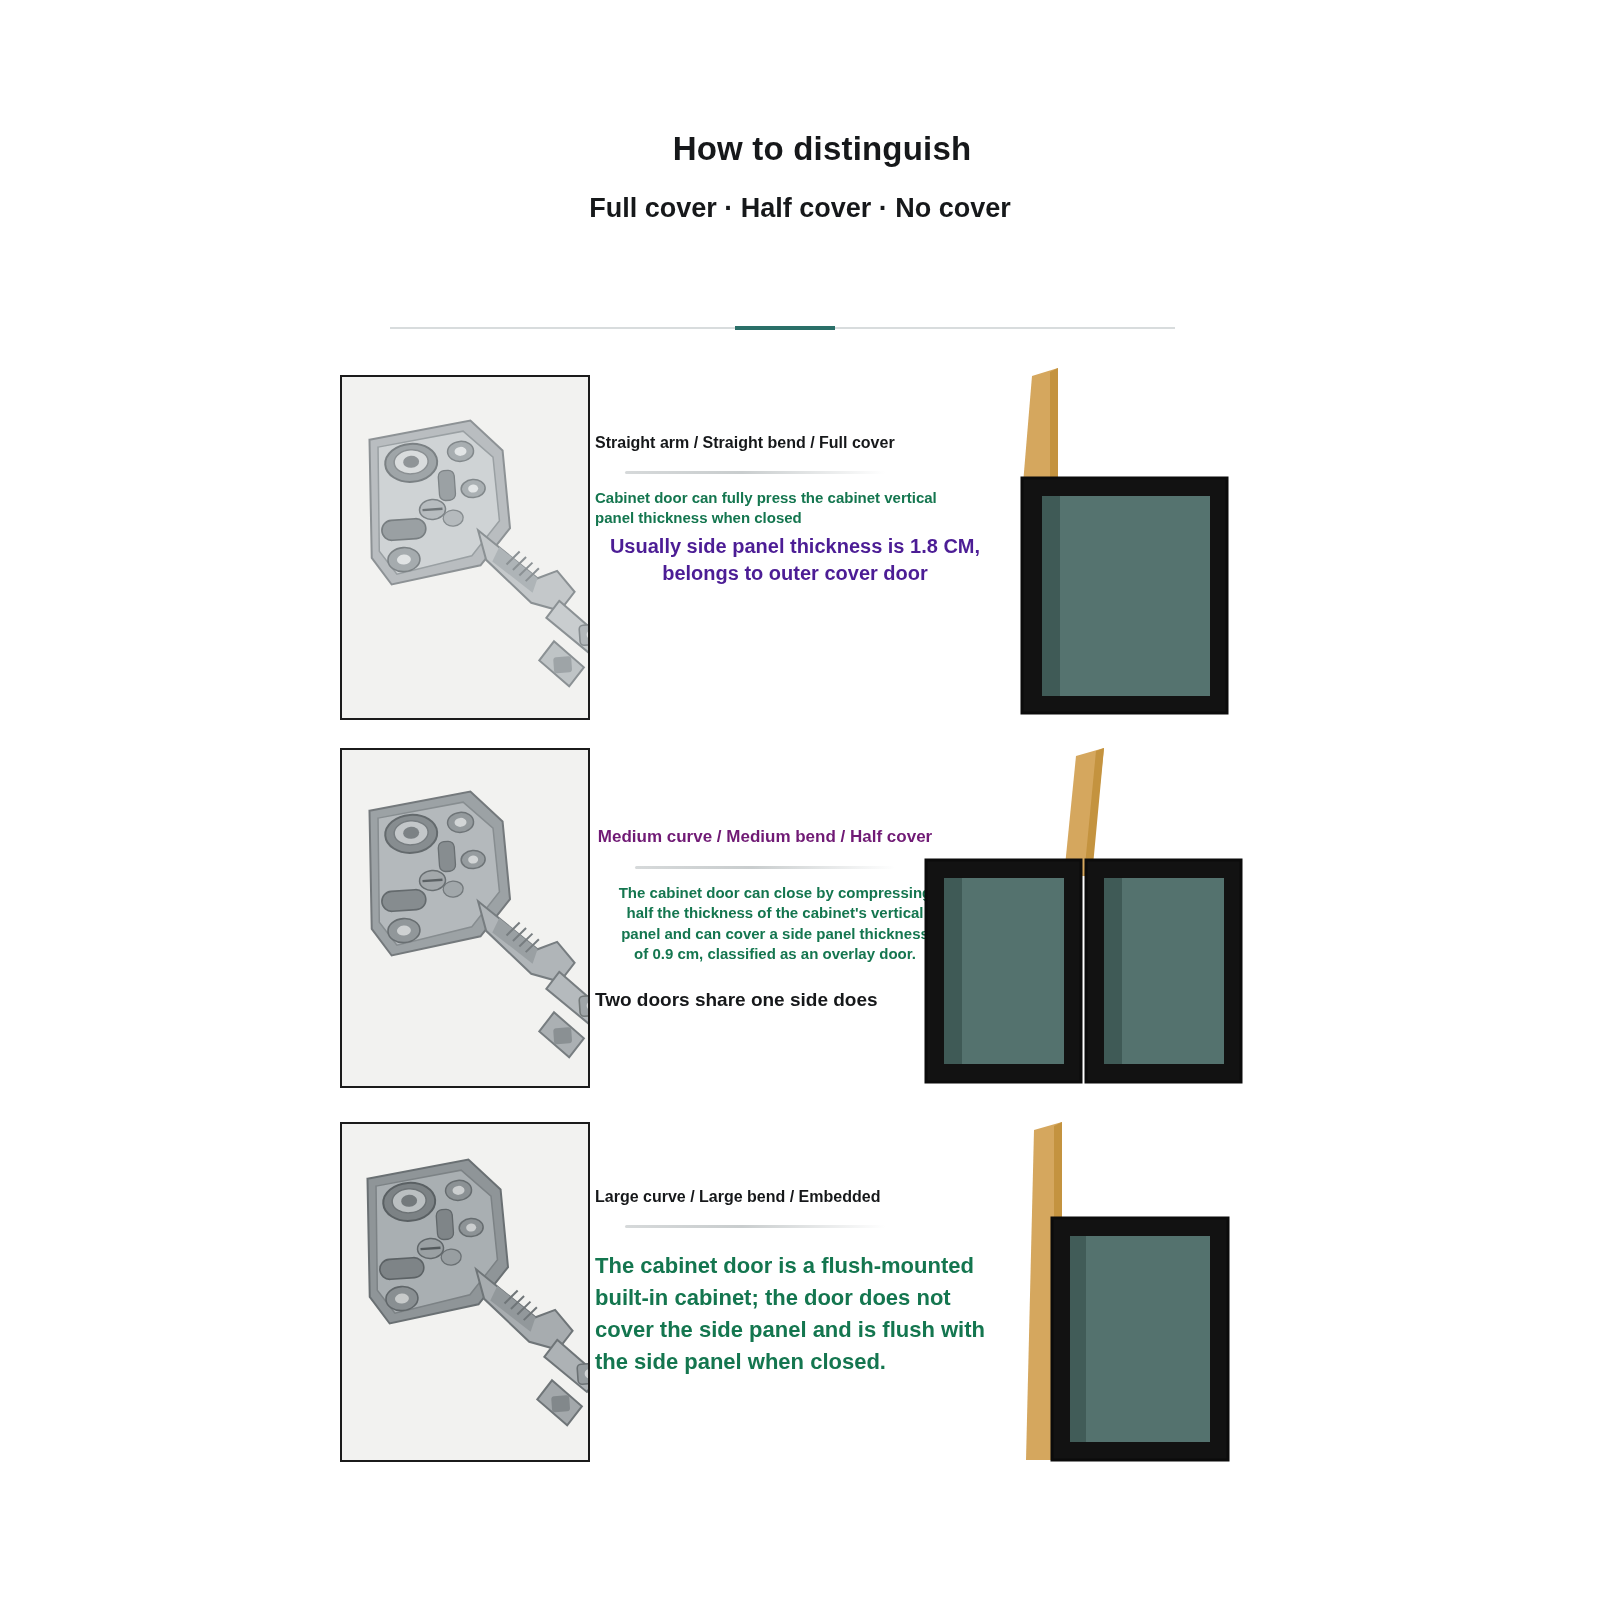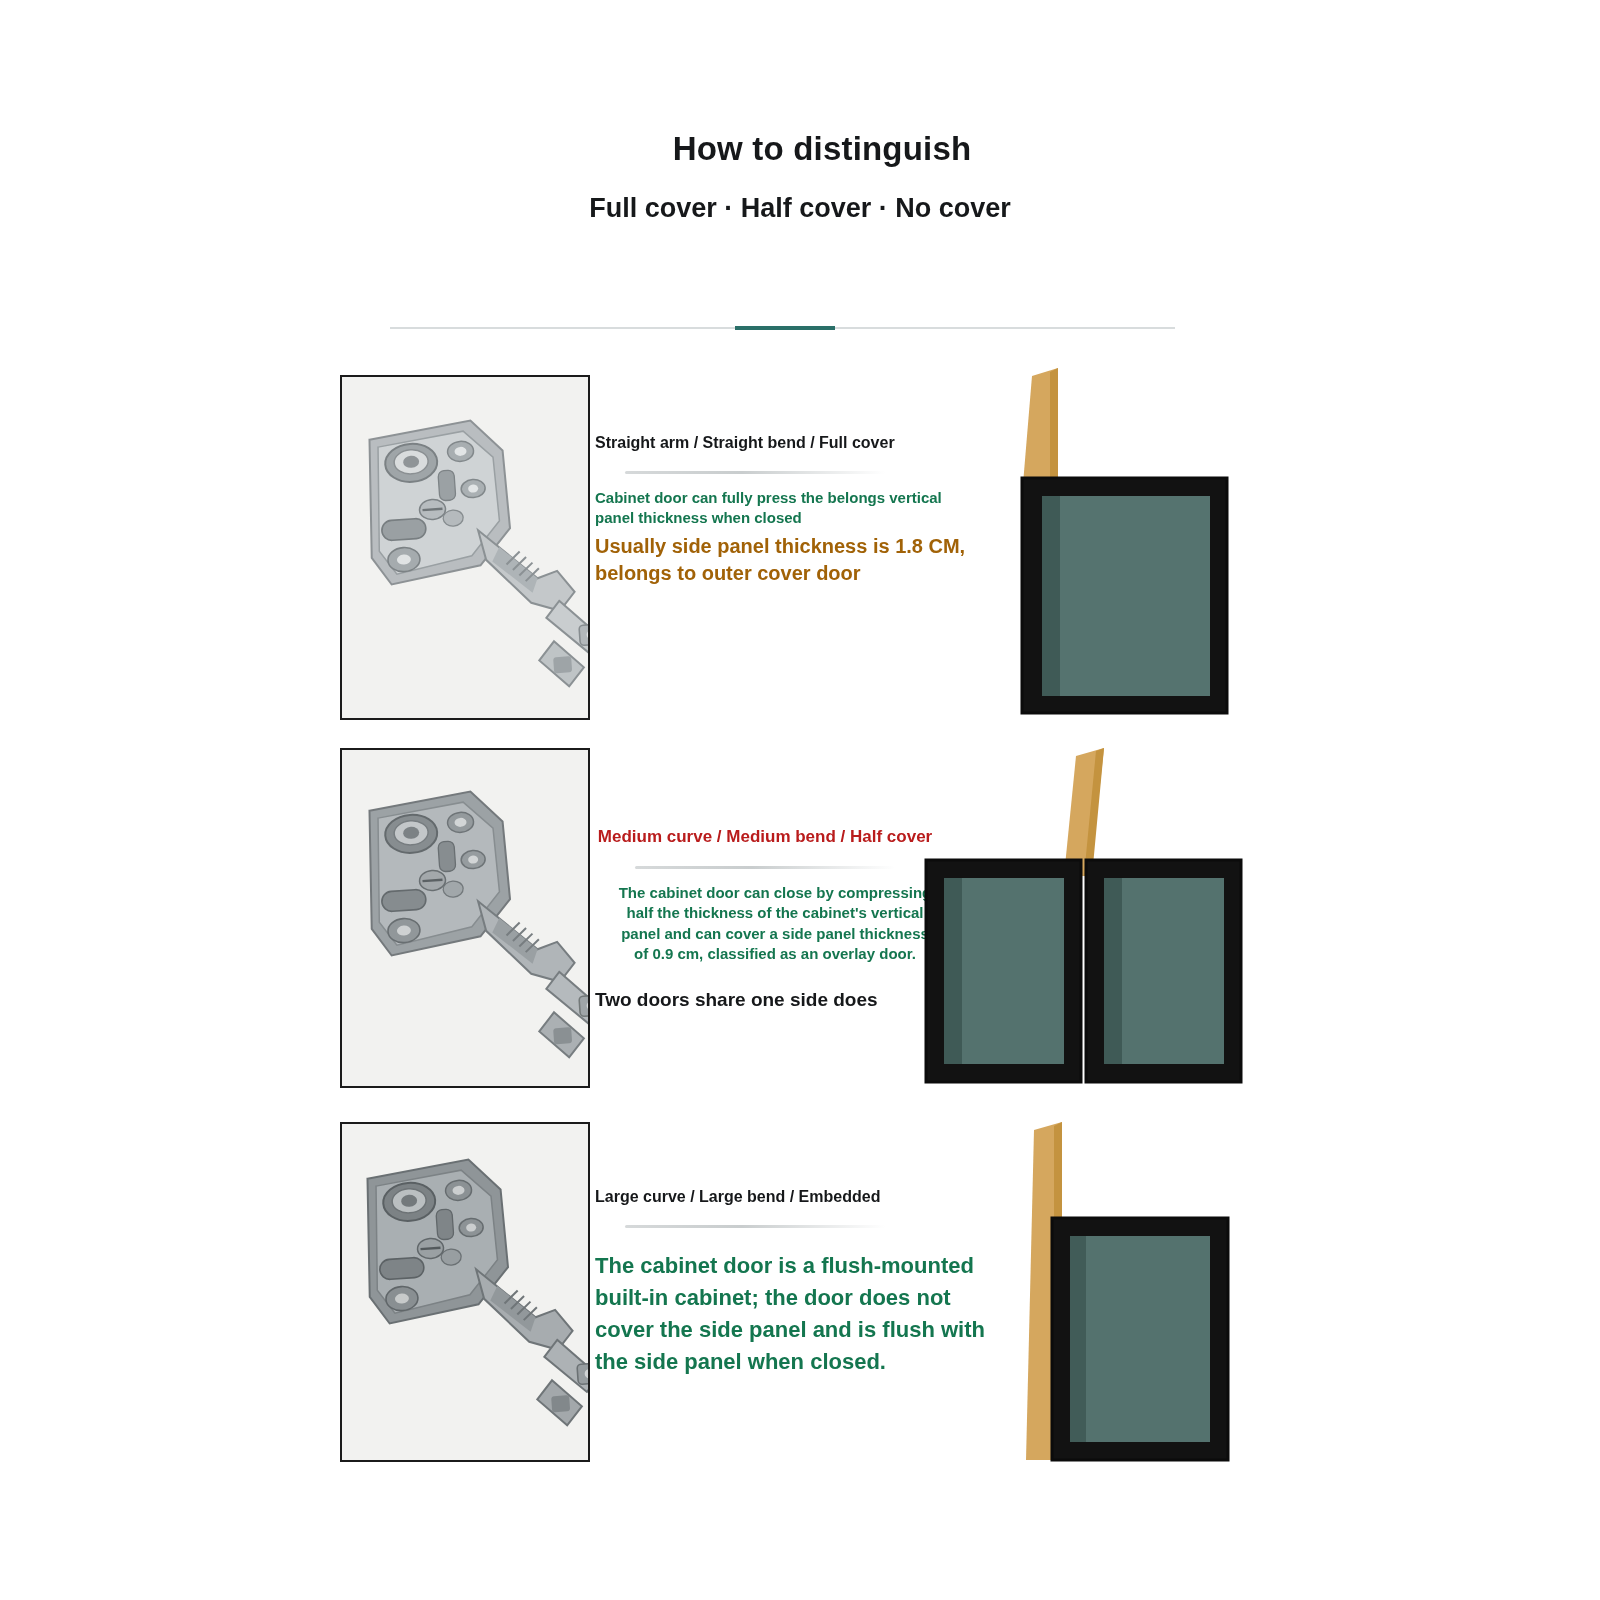--- a/index.html
+++ b/index.html
@@ -78,42 +78,43 @@
   }
   .heading-lg {
     font-size: 16px;
     font-weight: bold;
     color: #16181a;
     line-height: 1.25;
   }
   .heading-sm {
     font-size: 17px;
     font-weight: bold;
-    color: #b91c1c;
+    color: #701a75;
     line-height: 1.3;
     text-align: center;
   }
   .hr-soft {
     height: 3px;
     margin: 18px 0 14px 0;
     background: linear-gradient(to right, #d6d9da 0%, #c9cdce 45%, #ffffff 100%);
     border-radius: 2px;
   }
   .hr-soft.short { width: 260px; margin-left: 30px; }
   .green-sm {
     color: #14764f;
     font-weight: bold;
     font-size: 15px;
     line-height: 1.35;
   }
   .green-md {
-    color: #a16207;
+    color: #4c1d95;
     font-weight: bold;
     font-size: 20px;
     line-height: 1.35;
+    text-align: center;
   }
   .green-lg {
     color: #14764f;
     font-weight: bold;
     font-size: 22px;
     line-height: 1.45;
   }
   .center { text-align: center; }
   .black-md {
     color: #16181a;
@@ -181,21 +182,21 @@
           <ellipse cx="227" cy="232" rx="6" ry="5" fill="#e5e8e9"></ellipse>
           <path d="M188 236 L216 264 L200 282 L172 254 Z" fill="#bfc4c6" stroke="#8b9194" stroke-width="2"></path>
           <rect x="186" y="252" width="18" height="16" rx="3" fill="#9ea4a7"></rect>
         </g>
       </svg>
     </div>
 
     <div class="textcol" style="top:58px;">
       <div class="heading-lg">Straight arm / Straight bend / Full cover</div>
       <div class="hr-soft short"></div>
-      <div class="green-sm" style="width:360px;">Cabinet door can fully press the belongs vertical panel thickness when closed</div>
+      <div class="green-sm" style="width:360px;">Cabinet door can fully press the cabinet vertical panel thickness when closed</div>
       <div class="green-md" style="width:400px;margin-top:4px;">Usually side panel thickness is 1.8 CM, belongs to outer cover door</div>
     </div>
 
     <div class="cab" style="left:1000px; top:-7px;">
       <svg width="260" height="360" viewBox="0 0 260 360">
 
         <path d="M32 8 L58 0 L58 128 L22 128 Z" fill="#d5a75e"></path>
         <path d="M50 4 L58 0 L58 128 L50 128 Z" fill="#c4933f"></path>
 
         <rect x="22" y="110" width="205" height="235" fill="#121212"></rect>

